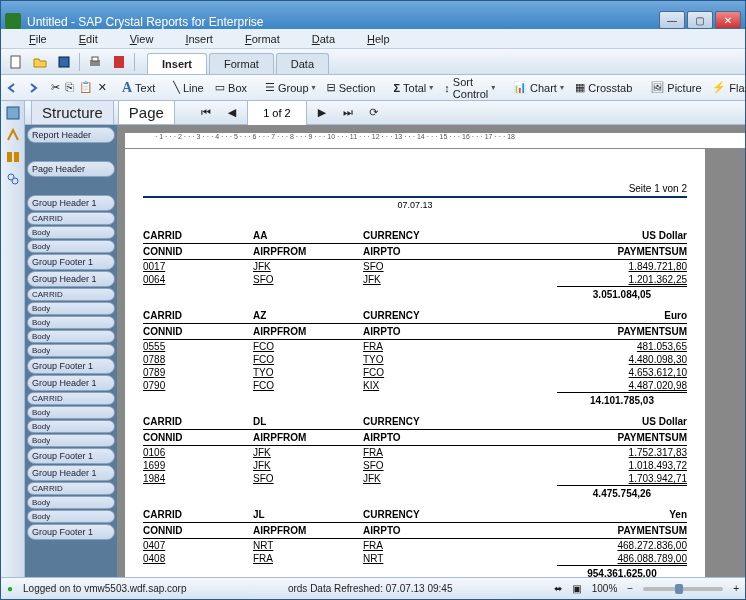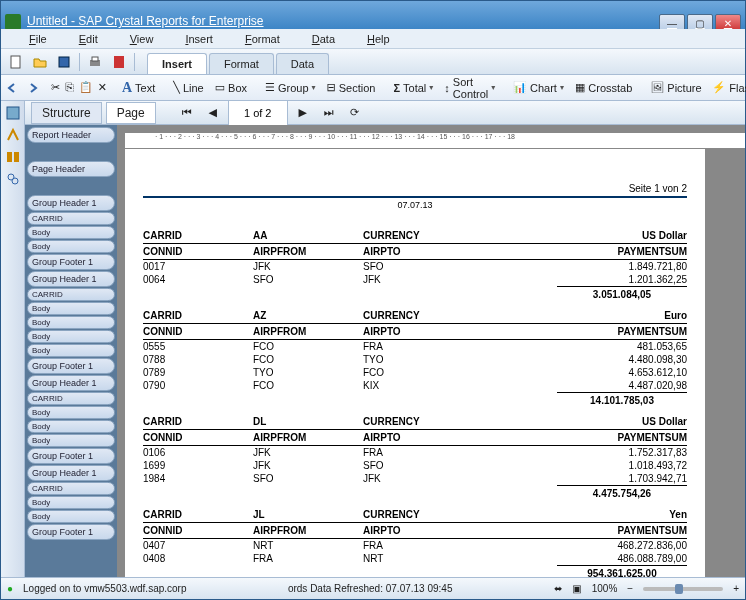--- a/index.html
+++ b/index.html
@@ -1,18 +1,18 @@
 <!DOCTYPE html>
 <html><head>
 <meta charset="utf-8">
 <style>
 * { box-sizing: border-box; margin: 0; padding: 0; font-family: Tahoma, Arial, sans-serif; }
 body { background: #fff; font-size: 11px; color: #222; }
 .window { width: 746px; height: 600px; border: 1px solid #2a5a8a; background: #e8f0f8; display: flex; flex-direction: column; }
-.titlebar { height: 28px; background: linear-gradient(#6fa8dc,#3d85c6); display: flex; align-items: flex-start; padding: 13px 4px; color: #fff; text-decoration: underline; }
+.titlebar { height: 28px; background: linear-gradient(#6fa8dc,#3d85c6); display: flex; align-items: flex-end; padding: 0 4px; color: #fff; }
 .titlebar .ico { width:16px; height:16px; background:#2a7a2a; border-radius:2px; margin-right:6px; display:inline-block; }
 .titlebar .title { flex:1; font-size:12px; }
 .winbtns { display:flex; gap:2px; }
 .winbtn { width:26px; height:18px; background:linear-gradient(#e0e8f4,#b8cde6); border:1px solid #4a6a8a; border-radius:2px; display:flex; align-items:center; justify-content:center; font-size:10px; color:#333; }
 .winbtn.close { background:linear-gradient(#e88,#c33); color:#fff; }
 .menubar { height:20px; background:#e8f0f8; display:flex; align-items:center; padding:0 4px; border-bottom:1px solid #c0d0e0; }
 .menubar span { padding:2px 8px; font-size:11px; text-decoration:underline; text-decoration-color:transparent;margin-left:16px; }
 .menubar span:first-letter { text-decoration:underline; }
 .toolbar { height:26px; background:linear-gradient(#f4f8fc,#d8e4f0); border-bottom:1px solid #a8bcd4; display:flex; align-items:center; padding:0 4px; gap:2px; }
 .tbtn { width:22px; height:20px; border:1px solid transparent; display:flex; align-items:center; justify-content:center; border-radius:2px; }
@@ -21,41 +21,41 @@
 .tab { padding:4px 14px; background:#d8e4f0; border:1px solid #a8bcd4; border-bottom:none; border-radius:3px 3px 0 0; margin-right:2px; font-size:11px; }
 .tab.active { background:#fff; font-weight:bold; }
 .toolbar2 { height:26px; background:linear-gradient(#f8fbfe,#e4ecf6); border-bottom:1px solid #a8bcd4; display:flex; align-items:center; padding:0 4px; gap:3px; font-size:11px; }
 .tlbl { padding:2px 4px; display:flex; align-items:center; gap:3px; }
 .tlbl .dd { font-size:8px; color:#555; }
 .main { flex:1; display:flex; overflow:hidden; }
 .sidestrip { width:24px; background:linear-gradient(90deg,#e8f0f8,#d0dcec); border-right:1px solid #a8bcd4; display:flex; flex-direction:column; align-items:center; padding-top:4px; gap:6px; }
 .sideico { width:16px; height:16px; }
 .center { flex:1; display:flex; flex-direction:column; }
 .navbar { height:24px; background:linear-gradient(#f4f8fc,#d8e4f0); border-bottom:1px solid #a8bcd4; display:flex; align-items:center; padding:0 6px; gap:4px; }
-.navtab { padding:3px 10px; border:1px solid #a8bcd4; background:#e0e8f4; font-size:12px; }
+.navtab { padding:3px 10px; border:1px solid #a8bcd4; background:#e0e8f4; font-size:15px; }
 .navtab.active { background:#fff; }
 .pginp { width:60px; height:32px; border:1px solid #a8bcd4; text-align:center; font-size:11px; }
 .content { flex:1; display:flex; overflow:hidden; background:#5a7a9a; }
 .outline { width:92px; background:#5a7a9a; overflow-y:auto; padding:2px; }
 .outrow { background:linear-gradient(#e0e8f4,#c8d8ec); border:1px solid #8aa4c0; margin-bottom:1px; padding:2px 4px; font-size:9px; color:#223; border-radius:8px; }
 .outrow.sm { font-size:8px; padding:1px 4px; }
 .pagearea { flex:1; background:#888; overflow:auto; padding:8px 0 0 8px; }
 .ruler { height:16px; background:#fff; border-bottom:1px solid #888; font-size:7px; color:#555; padding-left:30px; letter-spacing:0; white-space:nowrap; overflow:hidden; }
 .page { width:580px; background:#fff; min-height:460px; padding:10px 18px; font-size:10px; color:#000; }
 .pgheader { text-align:right; font-size:10px; border-bottom:2px solid #003366; padding-bottom:2px; margin-bottom:2px; margin-top:24px; }
 .pgdate { text-align:center; font-size:9px; margin-bottom:18px; }
 .grp { margin-bottom:8px; }
 .ghead { display:flex; border-bottom:1px solid #000; font-weight:bold; padding:2px 0; }
 .ghead2 { display:flex; border-bottom:1px solid #000; font-weight:bold; padding:2px 0; }
 .col1 { width:110px; }
 .col2 { width:110px; }
 .col3 { width:120px; }
 .col4 { flex:1; text-align:right; }
 .col5 { width:100px; text-align:right; font-weight:bold; }
-.drow { display:flex; padding:1px 0; }
+.drow { display:flex; padding:1px 0;text-decoration:underline; }
 .drow .col5 { font-weight:normal; }
 .gtot { text-align:center; font-weight:bold; border-top:1px solid #000; padding-top:2px; margin-left:auto; width:130px; }
 .status { height:22px; background:linear-gradient(#f4f8fc,#d8e4f0); border-top:1px solid #a8bcd4; display:flex; align-items:center; padding:0 6px; font-size:10px; gap:10px; }
 .status .spacer { flex:1; }
 .zoomsl { width:80px; height:4px; background:#bbb; border-radius:2px; position:relative; }
 .zoomsl::after { content:''; position:absolute; left:40%; top:-3px; width:8px; height:10px; background:#6a8ab0; border-radius:2px; }
 svg { display:block; }
 </style>
 </head>
 <body>

